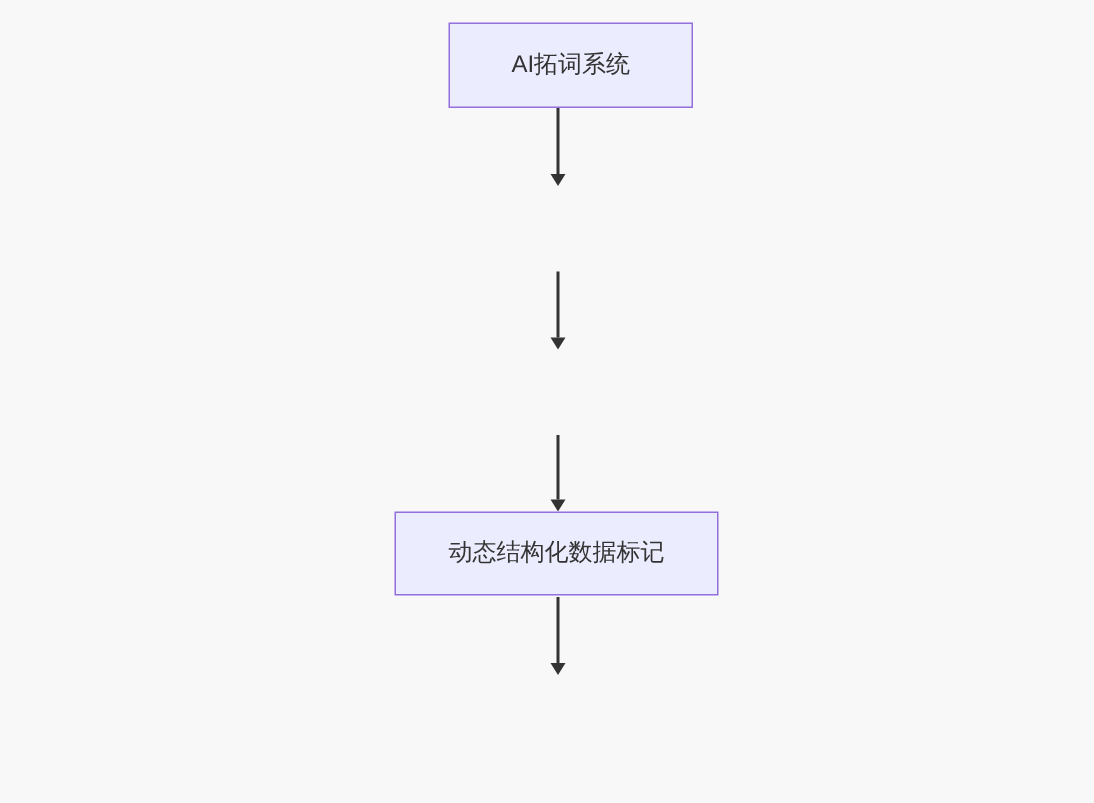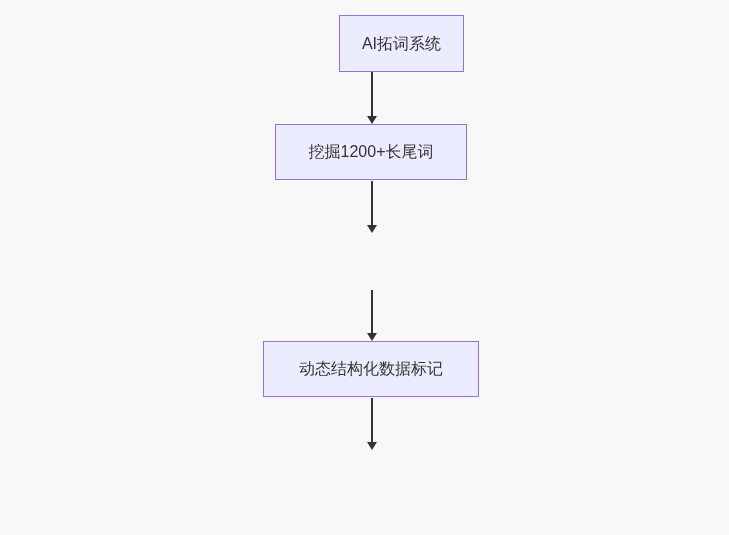--- a/index.html
+++ b/index.html
@@ -31,21 +31,21 @@
     justify-content: center;
   }
   .node-label {
     color: var(--node-text);
     font-size: 16px;
     line-height: 1.2;
     white-space: nowrap;
     text-align: center;
   }
 
-  .node-1 { left: 299px; top: 15px;  width: 125px; height: 57px; margin-left: 40px; }
+  .node-1 { left: 299px; top: 15px;  width: 163px; height: 57px; }
   .node-2 { left: 275px; top: 124px; width: 192px; height: 56px; }
   .node-3 { left: 261px; top: 233px; width: 221px; height: 56px; }
   .node-4 { left: 263px; top: 341px; width: 216px; height: 56px; }
   .node-5 { left: 254px; top: 450px; width: 235px; height: 56px; }
 
   .edge {
     position: absolute;
     left: 366px;
     width: 11px;
     display: flex;
@@ -76,23 +76,20 @@
 
   <div class="node node-1">
     <span class="node-label">AI拓词系统</span>
   </div>
 
   <div class="edge edge-1">
     <div class="edge-line"></div>
     <div class="edge-head"></div>
   </div>
 
-  <div class="node node-2">
-    <span class="node-label">挖掘1200+长尾词</span>
-  </div>
 
   <div class="edge edge-2">
     <div class="edge-line"></div>
     <div class="edge-head"></div>
   </div>
 
 
   <div class="edge edge-3">
     <div class="edge-line"></div>
     <div class="edge-head"></div>

